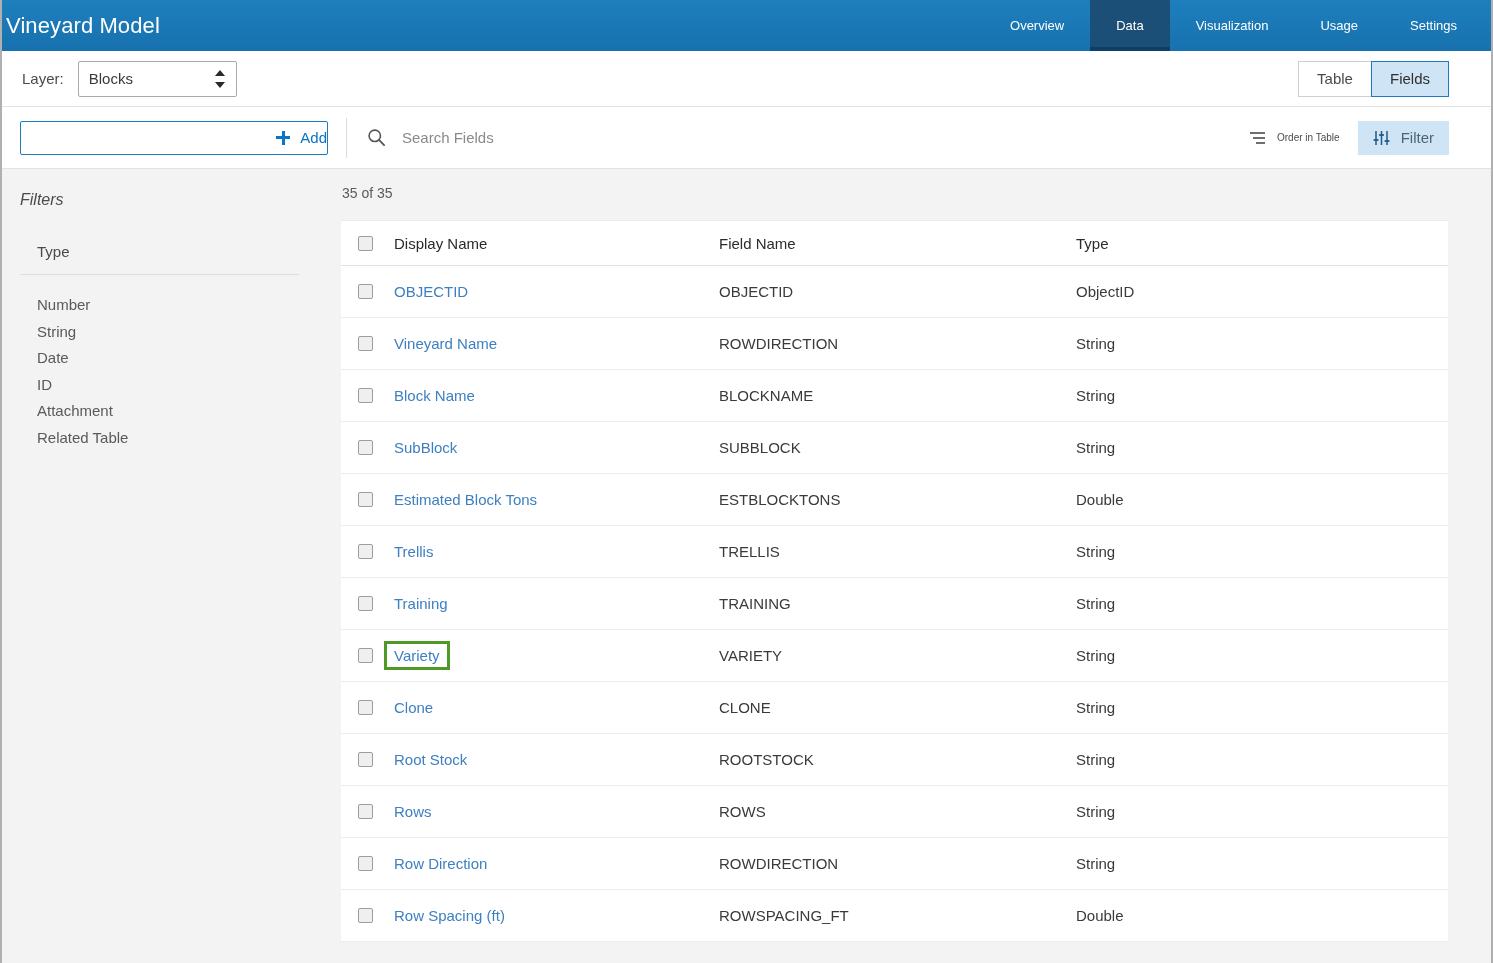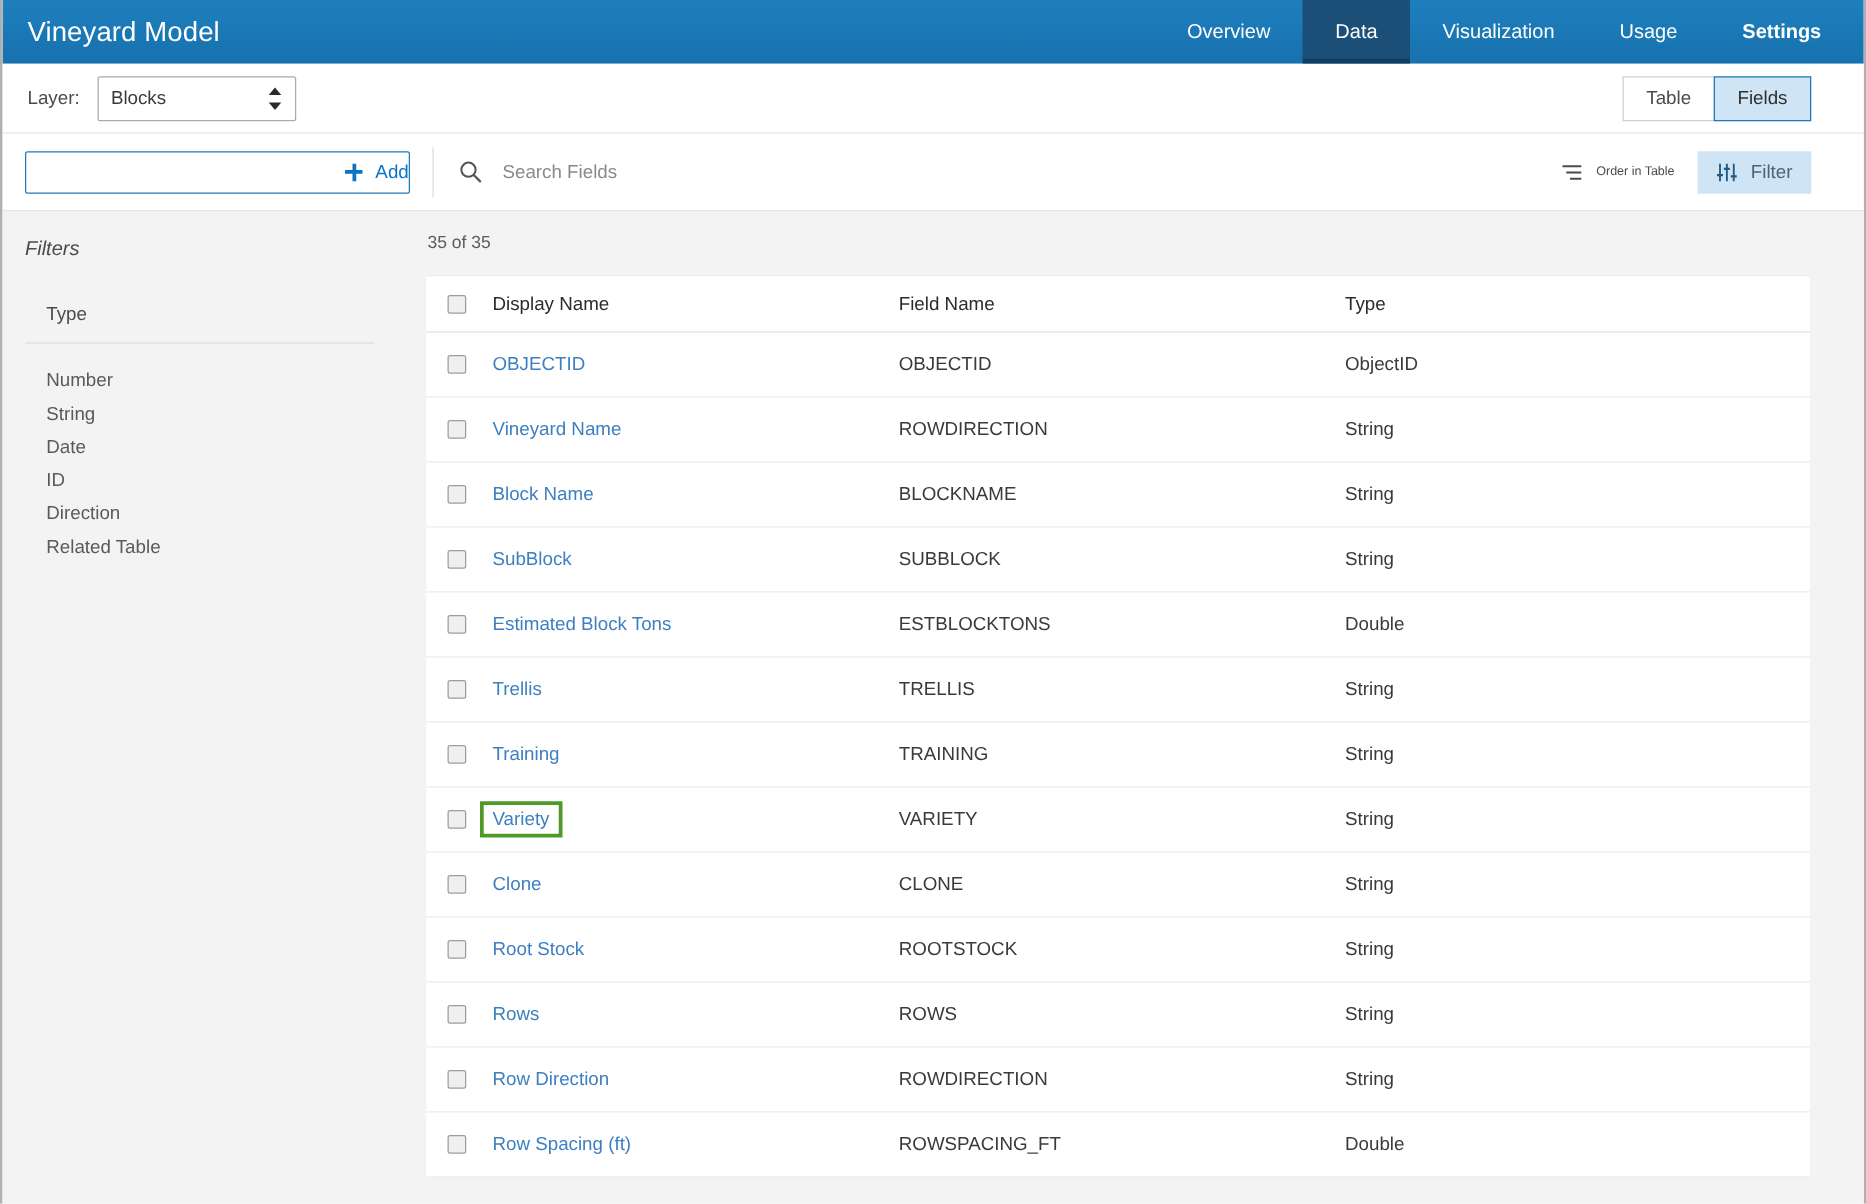--- a/index.html
+++ b/index.html
@@ -28,45 +28,45 @@
     background: linear-gradient(180deg, #1e7fbd 0%, #1771ae 100%);
     display: flex;
     align-items: stretch;
     justify-content: space-between;
   }
   .app-title {
     color: #ffffff;
     font-size: 22px;
     font-weight: 400;
     letter-spacing: .1px;
-    padding: 0 0 0 20px;
+    padding: 0 0 0 4px;
     display: flex; align-items: center;
     white-space: nowrap;
     text-align: right;
   }
   .nav {
     display: flex;
     align-items: stretch;
     height: 100%;
   }
   .nav-item {
     color: #ffffff;
-    font-size: 16px;
+    font-size: 13px;
     display: flex;
     align-items: center;
     padding: 0 26px;
     white-space: nowrap;
     cursor: pointer;
     text-decoration: none;
   }
   .nav-item.active {
     background: #1b4f78;
     box-shadow: inset 0 -4px 0 #0f3f66;
   }
-  .nav-item:last-child { padding-right: 34px; font-weight: bold; }
+  .nav-item:last-child { padding-right: 34px; }
 
   
   .layerbar {
     position: relative;
     height: 56px;
     background: #ffffff;
     border-bottom: 1px solid #e2e2e2;
     display: flex;
     align-items: center;
     padding: 0 20px;
@@ -382,21 +382,21 @@
 
     <div class="sidebar">
       <div class="filters-title">Filters</div>
       <div class="filter-group-title">Type</div>
       <div class="filter-rule"></div>
       <div class="filter-opts">
         <div class="filter-opt">Number</div>
         <div class="filter-opt">String</div>
         <div class="filter-opt">Date</div>
         <div class="filter-opt">ID</div>
-        <div class="filter-opt">Direction</div>
+        <div class="filter-opt">Attachment</div>
         <div class="filter-opt">Related Table</div>
       </div>
     </div>
 
     <div class="content">
       <div class="count">35 of 35</div>
 
       <div class="table">
         <div class="trow header">
           <span class="cb"></span>

